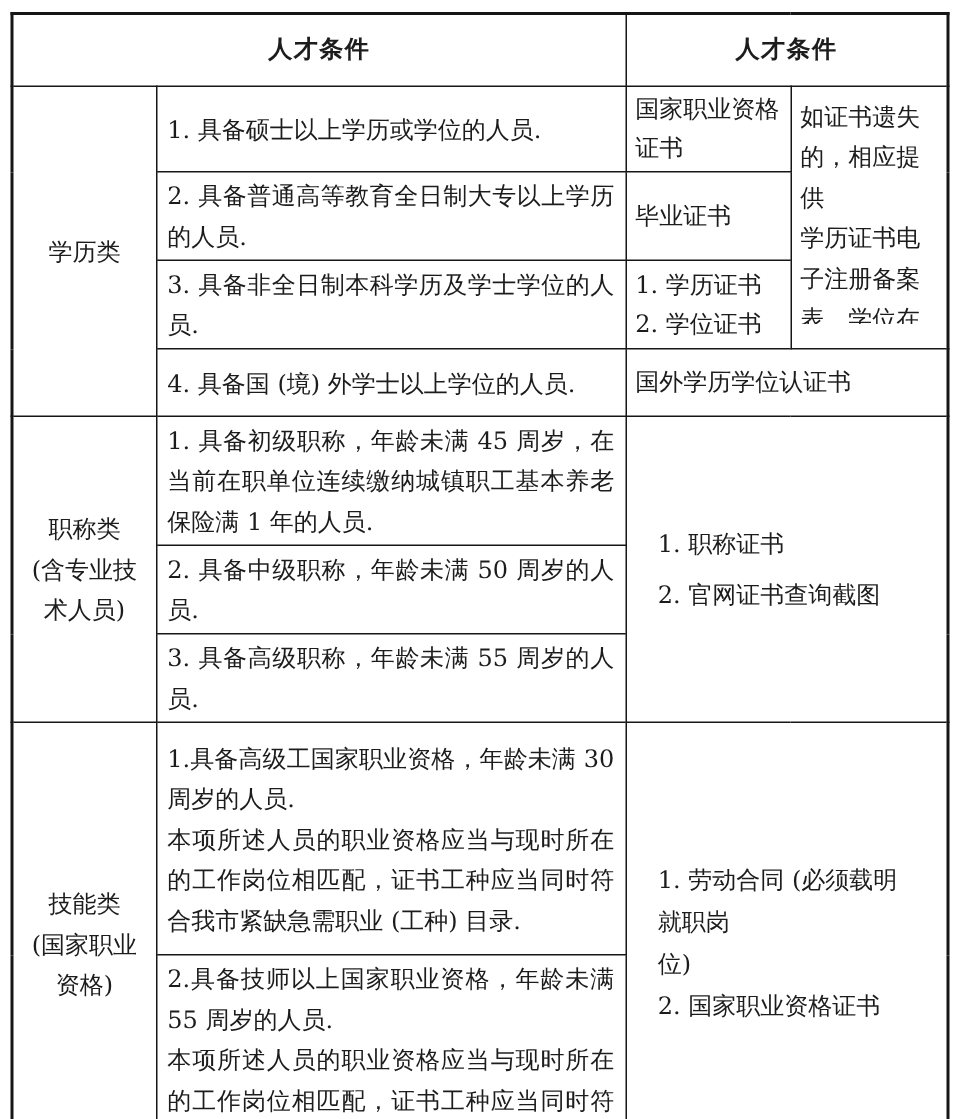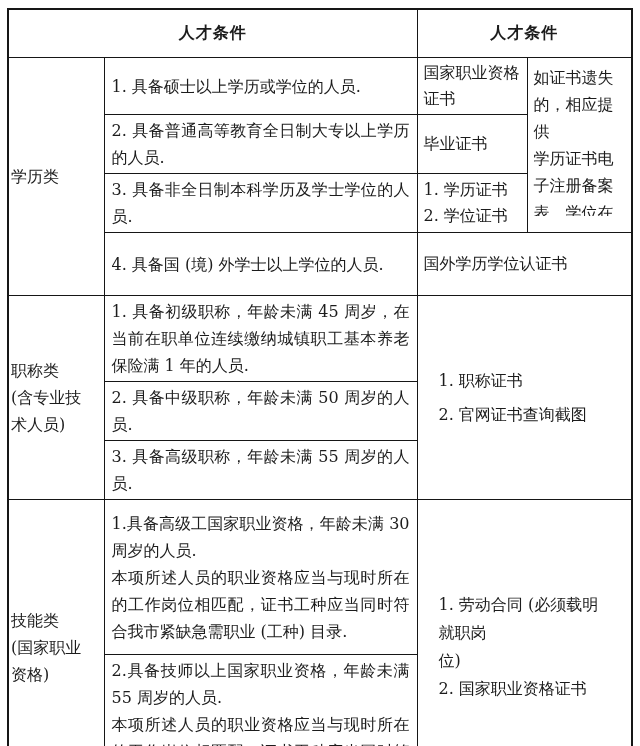--- a/index.html
+++ b/index.html
@@ -17,21 +17,21 @@
     border:1px solid #161616;
     font-size:16px;
     overflow:hidden;
     word-break:break-all;
   }
   td.hd{
     font-weight:bold;text-align:center;vertical-align:middle;
     height:45px;letter-spacing:1px;
   }
   td.cat{
-    text-align:left;vertical-align:middle;
+    text-align:center;vertical-align:middle;
     white-space:pre-line;line-height:27px;padding:2px;
   }
   td.cond{
     text-align:justify;vertical-align:middle;
     padding:2px 7px;line-height:27px;white-space:pre-line;margin-left:35px;
   }
   td.mat{
     vertical-align:middle;padding:2px 6px;line-height:26px;
     white-space:pre-line;
   }
@@ -39,21 +39,21 @@
     vertical-align:middle;padding:2px 21px;line-height:34px;
     white-space:pre-line;
   }
   td.mat-skill{line-height:28px;}
   td.note{vertical-align:top;padding:0;}
   .note-inner{
     height:152px;overflow:hidden;
     line-height:27px;padding:6px 2px 0 6px;
     white-space:pre-line;
   }
-  tr.re1{height:46px;} tr.re2{height:56px;} tr.re3{height:56px;} tr.re4{height:63px;}
+  tr.re1{height:46px;} tr.re2{height:56px;} tr.re3{height:56px;} tr.re4{height:45px;}
   tr.rt1{height:84px;} tr.rt2{height:45px;} tr.rt3{height:45px;border-radius:20px;}
   tr.rs1{height:155px;} tr.rs2{height:140px;}
 </style>
 </head>
 <body>
 
 <table class="doc">
   <colgroup>
     <col style="width:96px">
     <col style="width:313px">

